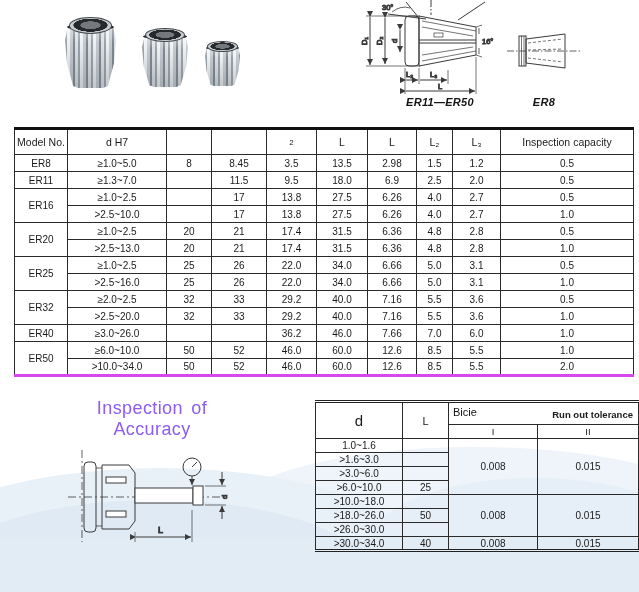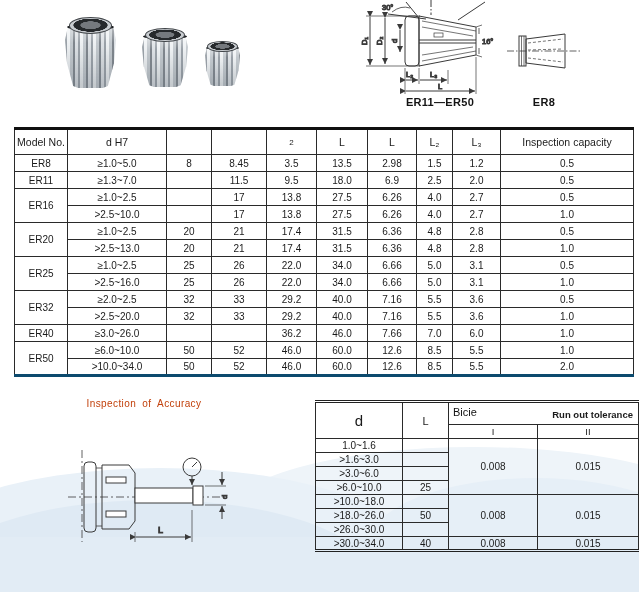--- a/index.html
+++ b/index.html
@@ -35,32 +35,32 @@
     position:absolute; left:7%; right:7%; top:0; height:24%; border-radius:50%;
     background: radial-gradient(ellipse at 50% 48%, #75797e 0 34%, #26292c 36% 58%, #c9cdd1 60% 76%, #8f969c 78% 100%);
     border:1px solid #43474b;
   }
   .c1 { left:65px; top:17px; width:51px; height:71px; }
   .c2 { left:142px; top:28px; width:46px; height:59px; }
   .c3 { left:205px; top:41px; width:35px; height:45px; }
 
   
   svg { position:absolute; overflow:visible; }
-  .draw-label { position:absolute; font-size:11px; font-weight:600; letter-spacing:.3px; text-align:center; color:#141414; }
+  .draw-label { position:absolute; font-size:11px; font-weight:600; letter-spacing:.3px; text-align:center; color:#141414;font-style:italic; }
   #er11-label { left:392px; top:96px; width:96px; }
   #er8-label  { left:520px; top:96px; width:48px; }
   .dim-text { font-size:7.5px; fill:#222; font-family:"Liberation Sans","DejaVu Sans",sans-serif; }
 
   
   table { border-collapse:collapse; table-layout:fixed; background:transparent; }
   td, th { border:1px solid #2a2a2a; padding:0; text-align:center; vertical-align:middle;
            font-weight:normal; overflow:hidden; white-space:nowrap; }
   #main-table {
     position:absolute; left:14px; top:127px; width:619px;
-    border-top:3px solid #101010; border-bottom:3px solid #0c4a6e;
+    border-top:3px solid #101010; border-bottom:3px solid #d946ef;
     font-size:10px;
   }
   #main-table th { height:26px; font-size:10.5px; }
   #main-table th.hdr-sm { font-size:8px; }
   #main-table td { height:17px; }
 
   
   #runout-table {
     position:absolute; left:315px; top:400px; width:323px;
     border-top:3px double #222; border-bottom:3px double #222;
@@ -68,22 +68,22 @@
   }
   #runout-table th.big-d { font-size:15px; height:23px; }
   #runout-table th.col-l { font-size:11px; }
   #runout-table th.tol-head { position:relative; height:23px; }
   #runout-table th.tol-head .bicie { position:absolute; left:4px; top:3px; font-size:11px; color:#111; }
   #runout-table th.tol-head .runout { position:absolute; right:5px; top:6px; font-size:9.5px;font-weight:bold; }
   #runout-table th.sub { height:14px; font-size:9.5px; }
   #runout-table td { height:14px; }
 
   
-  #inspection-title { position:absolute; left:64px; top:398px; width:160px; text-align:center;
-                      font-size:10px; color:#c2410c; letter-spacing:.4px; word-spacing:3px; }
+  #inspection-title { position:absolute; left:72px; top:398px; width:160px; text-align:center;
+                      font-size:18px; color:#8b5cf6; letter-spacing:.4px; word-spacing:3px; }
 </style>
 </head>
 <body>
 
 <div class="page">
 
   <div class="wash wash-b"></div>
   <div class="wash wash-a"></div>
   <div class="wash wash-d"></div>
   <div class="wash wash-c"></div>

